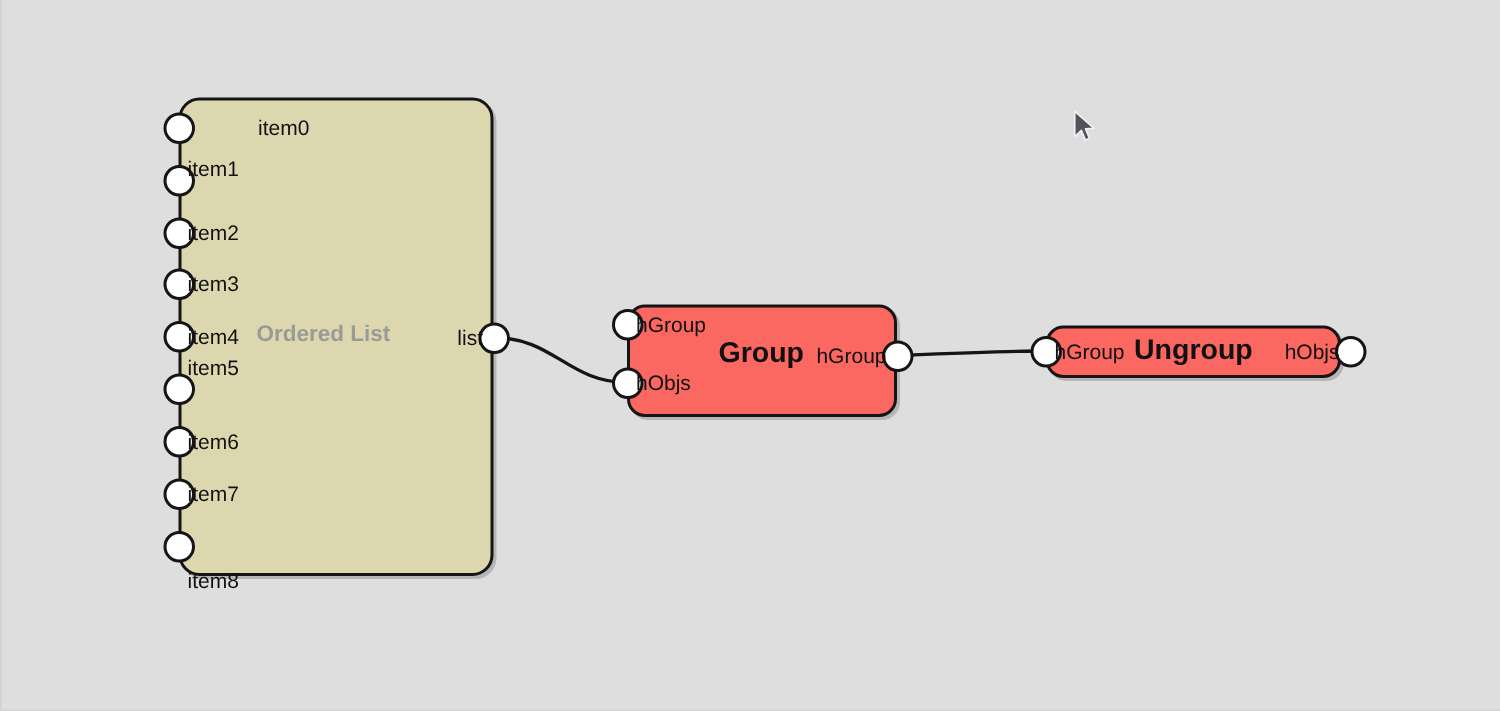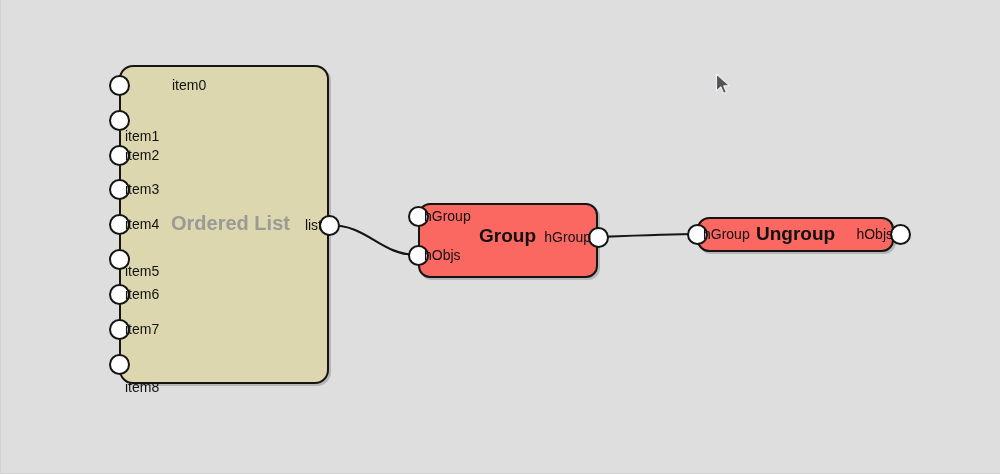--- a/index.html
+++ b/index.html
@@ -98,33 +98,33 @@
 
 <div id="canvas">
 
   <svg id="wires" viewBox="0 0 1000 474" width="1000" height="474">
       <path d="M 328 225 C 368 225, 378 255, 417 255" fill="none" stroke="#151515" stroke-width="2.2"></path>
       <path d="M 597 237 C 622 236, 671 234, 696 234" fill="none" stroke="#151515" stroke-width="2.2"></path>
     </svg>
 
   <div id="nodes-host">
       <div class="node list-node" style="left: 118px; top: 65px; width: 210px; height: 319px; background: rgb(221, 215, 176);"></div>
-      <div class="node-title muted" style="left: 170px; top: 223px; font-size: 20px; transform: translateY(-50%); z-index: 6;">Ordered List</div>
+      <div class="node-title muted" style="left: 170px; top: 223px; font-size: 15px; transform: translateY(-50%); z-index: 6;">Ordered List</div>
       <div class="port" style="left: 118px; top: 85px;"></div>
       <div class="port-label in" style="left: 124px; top: 85px; z-index: 6; padding-left: 47px;">item0</div>
       <div class="port" style="left: 118px; top: 120px;"></div>
-      <div class="port-label in" style="left: 124px; top: 136px; z-index: 6;">item1</div>
+      <div class="port-label in" style="left: 124px; top: 112px; z-index: 6;">item1</div>
       <div class="port" style="left: 118px; top: 155px;"></div>
       <div class="port-label in" style="left: 124px; top: 155px; z-index: 6;">item2</div>
       <div class="port" style="left: 118px; top: 189px;"></div>
       <div class="port-label in" style="left: 124px; top: 189px; z-index: 6;">item3</div>
       <div class="port" style="left: 118px; top: 224px;"></div>
       <div class="port-label in" style="left: 124px; top: 224px; z-index: 6;">item4</div>
       <div class="port" style="left: 118px; top: 259px;"></div>
-      <div class="port-label in" style="left: 124px; top: 271px; z-index: 6;">item5</div>
+      <div class="port-label in" style="left: 124px; top: 245px; z-index: 6;">item5</div>
       <div class="port" style="left: 118px; top: 294px;"></div>
       <div class="port-label in" style="left: 124px; top: 294px; z-index: 6;">item6</div>
       <div class="port" style="left: 118px; top: 329px;"></div>
       <div class="port-label in" style="left: 124px; top: 329px; z-index: 6;">item7</div>
       <div class="port" style="left: 118px; top: 364px;"></div>
       <div class="port-label in" style="left: 124px; top: 364px; z-index: 6; margin-top: 23px;">item8</div>
       <div class="port" style="left: 328px; top: 225px;"></div>
       <div class="port-label out" style="right: 678px; top: 225px; z-index: 6;">list</div>
       <div class="node red-node" style="left: 417px; top: 203px; width: 180px; height: 75px; background: rgb(251, 103, 97);"></div>
       <div class="node-title" style="left: 478px; top: 236px; font-size: 19px; transform: translateY(-50%); z-index: 6;">Group</div>

